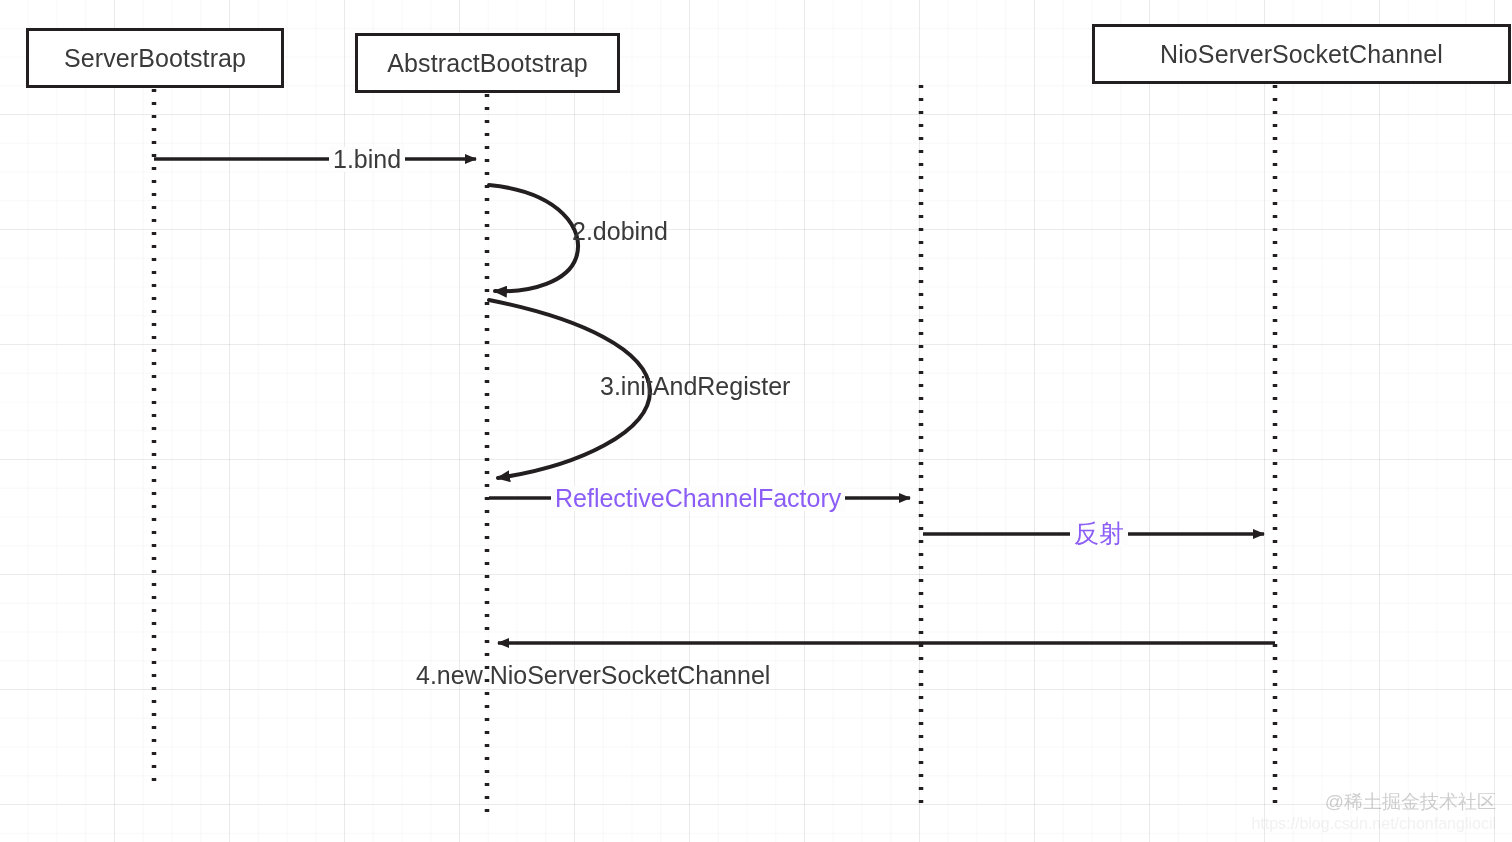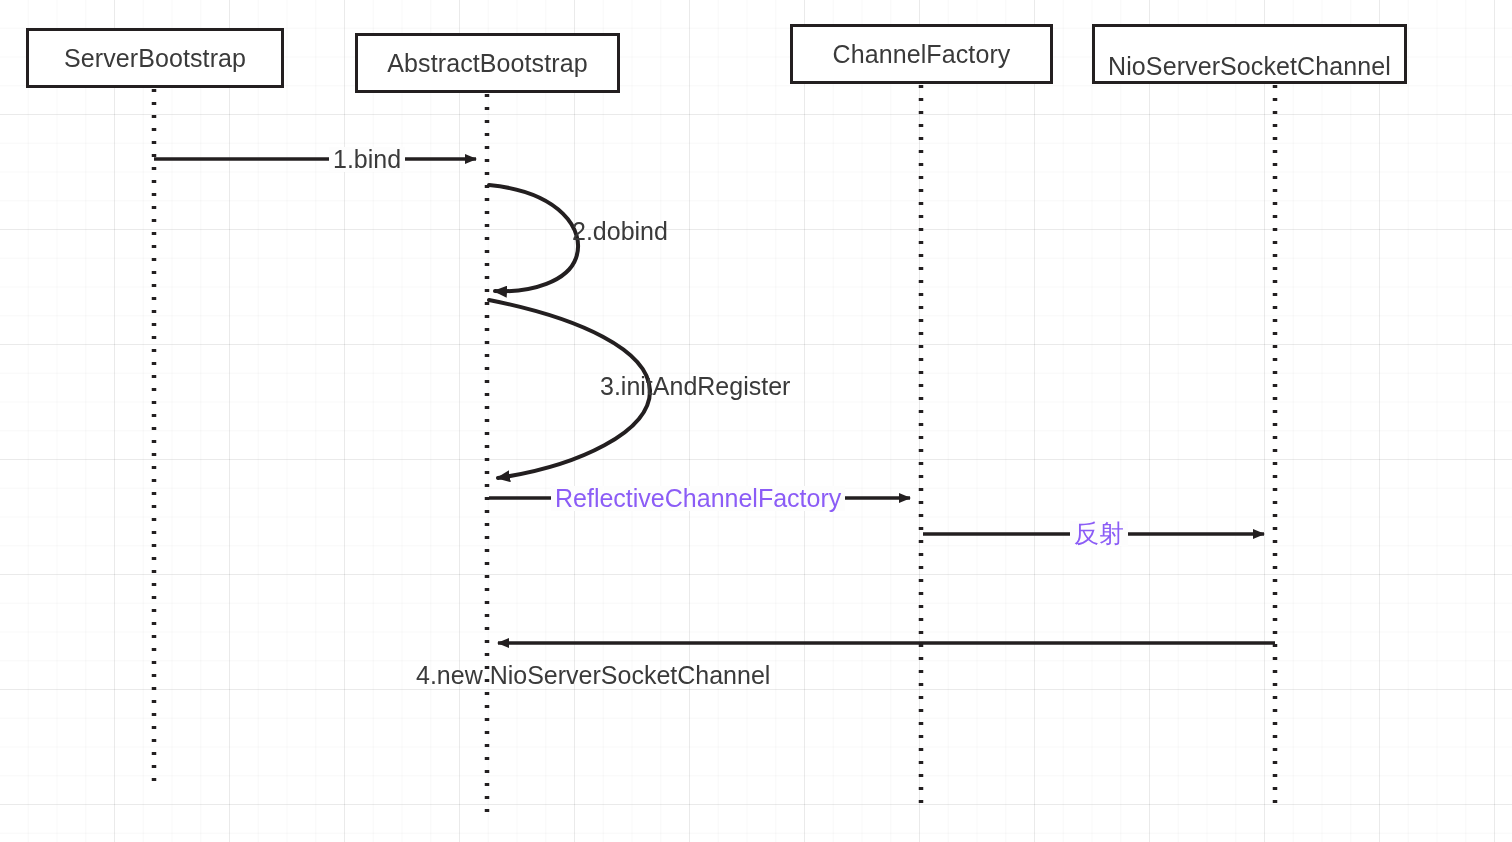--- a/index.html
+++ b/index.html
@@ -147,34 +147,35 @@
   </svg>
 
   <div class="participant-box" style="left:355px; top:33px; width:265px; height:60px;">
     <span class="participant-label">AbstractBootstrap</span>
   </div>
 
   <div class="participant-box" style="left:26px; top:28px; width:258px; height:60px;">
     <span class="participant-label">ServerBootstrap</span>
   </div>
 
-  <div class="participant-box" style="left:790px; top:24px; width:263px; height:60px;">
-    <span class="participant-label">ChannelFactory</span>
-  </div>
 
-  <div class="participant-box" style="left:1092px; top:24px; width:315px; height:60px;align-items:flex-end;">
+  <div class="participant-box" style="left:1092px; top:24px; width:419px; height:60px;">
     <span class="participant-label">NioServerSocketChannel</span>
   </div>
 
   <span class="msg-label dark label-boxed" style="left:281px; top:147px;">1.bind</span>
 
   <span class="msg-label dark" style="left:524px; top:219px;">2.dobind</span>
 
   <span class="msg-label dark" style="left:552px; top:374px;">3.initAndRegister</span>
 
   <span class="msg-label red label-boxed" style="left:551px; top:486px;">ReflectiveChannelFactory</span>
 
   <span class="msg-label red-cn label-boxed" style="left:1070px; top:521px;">反射</span>
 
   <span class="msg-label dark" style="left:368px; top:663px;">4.new NioServerSocketChannel</span>
 
+  <div id="watermark">
+    <span class="wm-main">@稀土掘金技术社区</span>
+    <span class="wm-url">https://blog.csdn.net/chonfangliocil</span>
+  </div>
 
 </div>
 
 </body></html>

